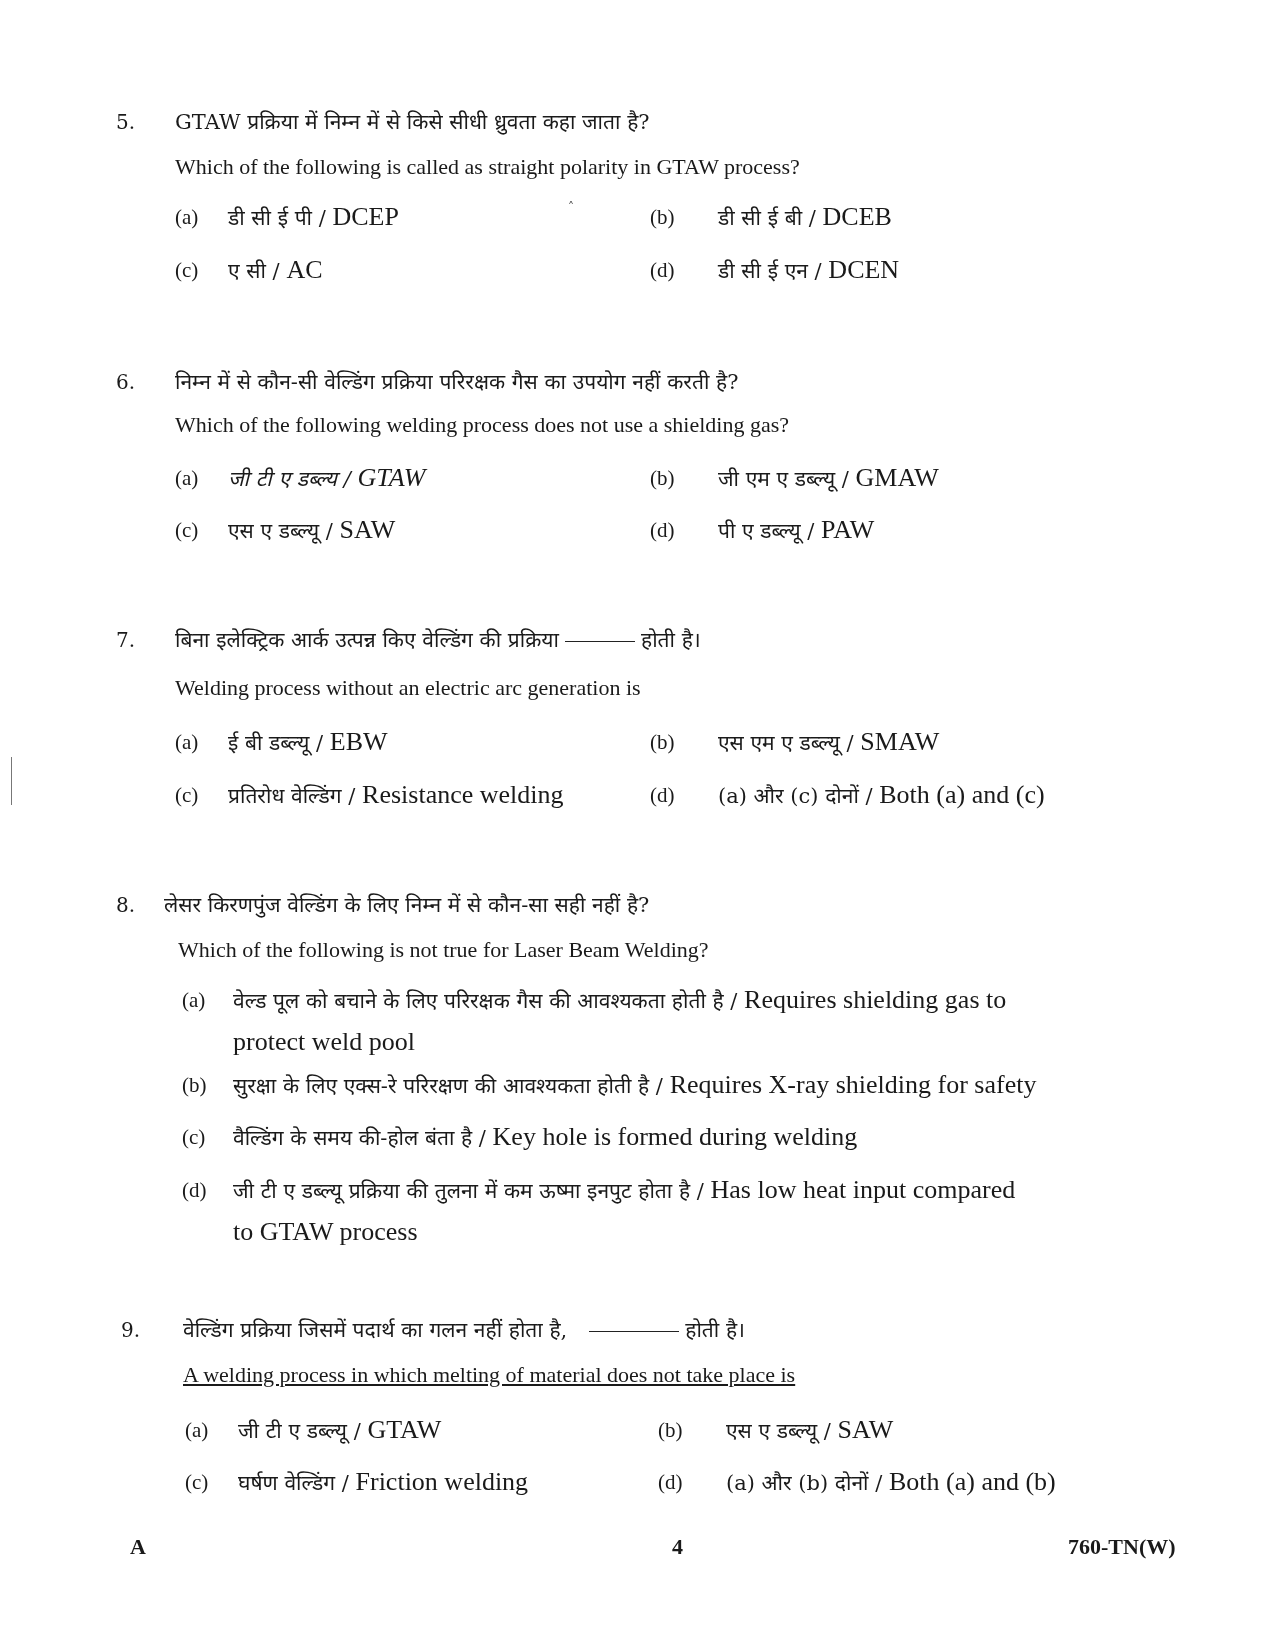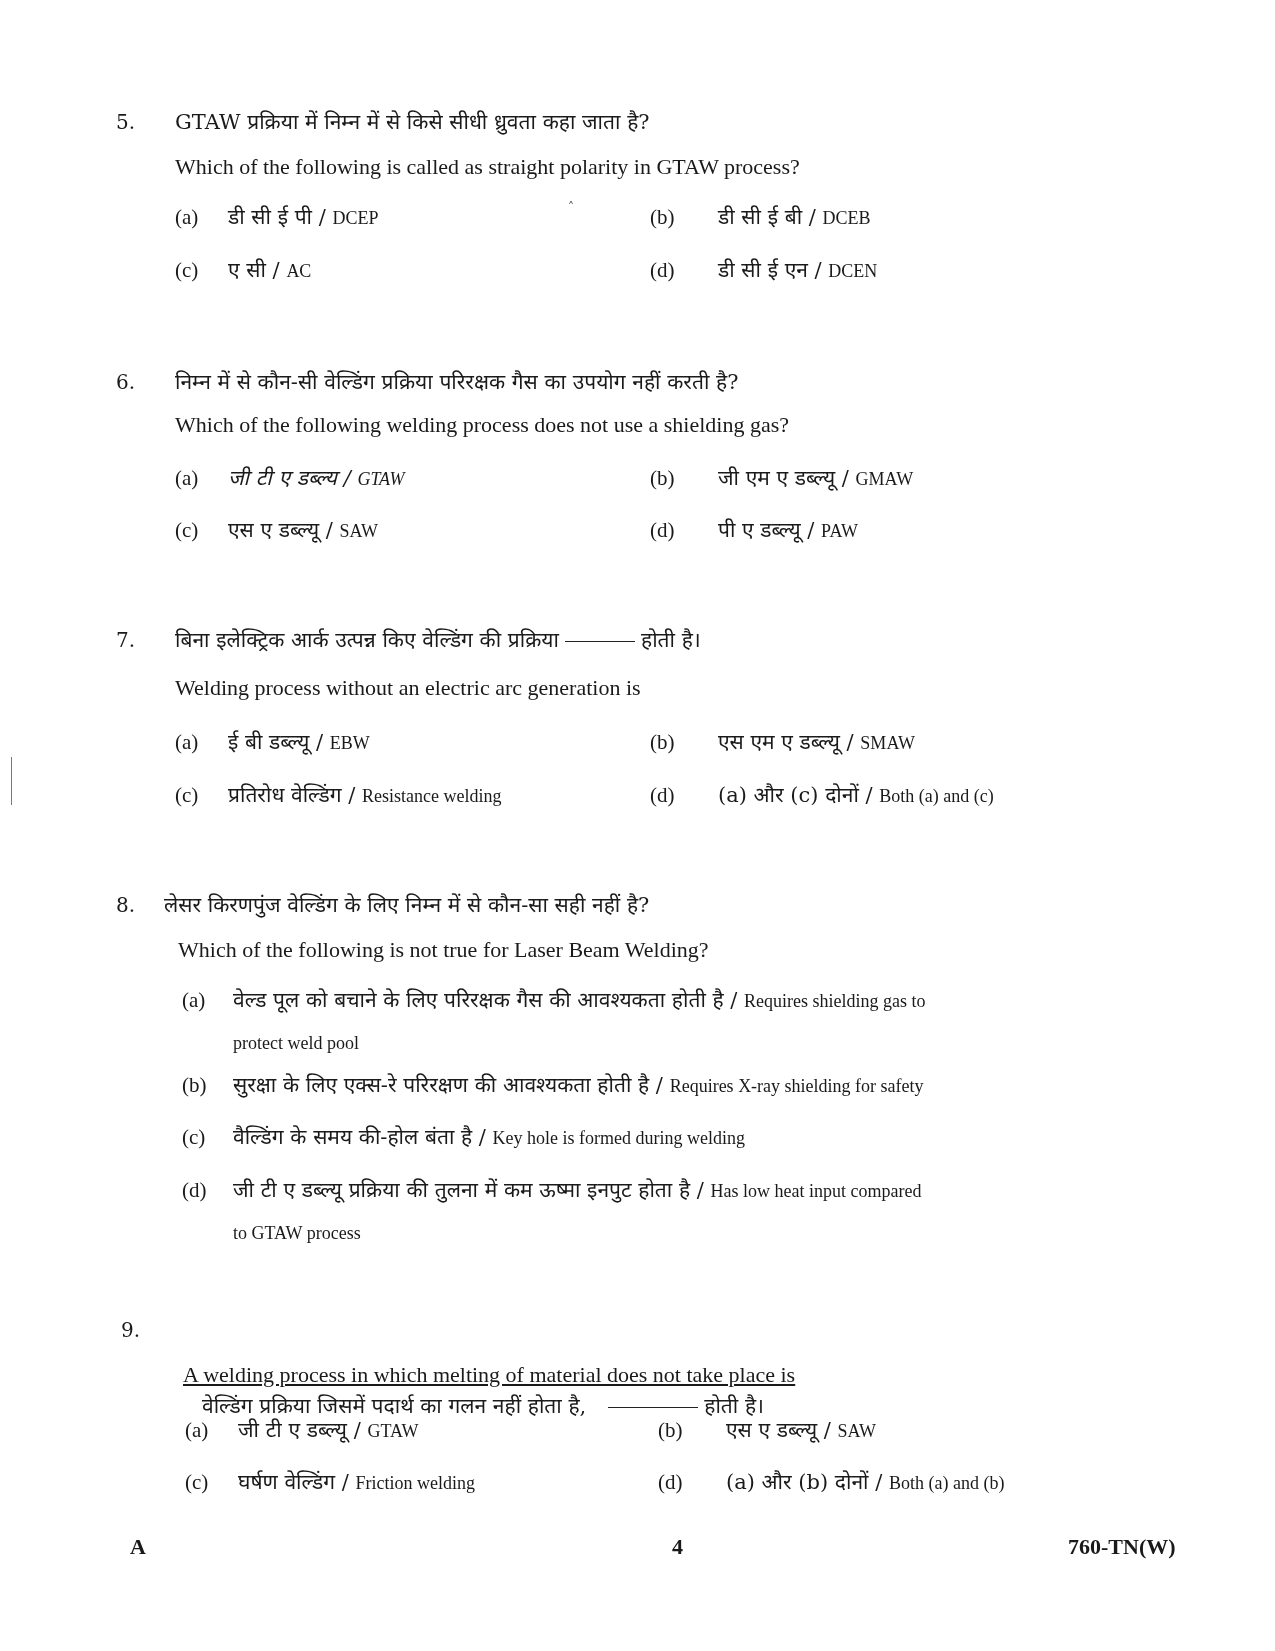--- a/index.html
+++ b/index.html
@@ -7,21 +7,21 @@
       width: 1275px; height: 1651px; position: relative; overflow: hidden;
       font-family: "DejaVu Serif", "Liberation Serif", serif;
       color: #1a1a1a;
     }
     .line { position: absolute; white-space: nowrap; font-size: 21px; line-height: 28px; }
     .qnum { position: absolute; left: 116px; font-size: 20px; line-height: 28px; }
     .q-hi { font-size: 21px; }
     .q-en { font-family: "Liberation Serif", "DejaVu Serif", serif; font-size: 22px; }
     .opt-label { position: absolute; font-family: "Liberation Serif", serif; font-size: 21px; line-height: 28px; }
     .opt-text { position: absolute; white-space: nowrap; font-size: 21px; line-height: 28px; }
-    .opt-text .en { font-family: "Liberation Serif", serif; font-size: 18px; }
+    .opt-text .en { font-family: "Liberation Serif", serif; font-size: 26px; }
     .footer { position: absolute; top: 1534px; font-family: "Liberation Serif", serif; font-weight: bold; font-size: 22px; }
     .margin-mark { position: absolute; left: 11px; top: 757px; width: 1px; height: 48px; background: #777; }
     .blank-line { display: inline-block; width: 70px; border-bottom: 1.5px solid #222; vertical-align: middle; margin: 0 6px; }
     .mark-dot { position: absolute; left: 568px; top: 200px; font-size: 12px; color: #444; }
   </style>
 </head>
 <body>
 
 <div class="margin-mark"></div>
 <div class="mark-dot">˄</div>
@@ -115,21 +115,21 @@
   </div>
   <div>
     <span class="opt-label" style="left:182px; top:1176px;">(d)</span>
     <span class="opt-text" style="left:233px; top:1176px;"><span>जी टी ए डब्ल्यू प्रक्रिया की तुलना में कम ऊष्मा इनपुट होता है /</span> <span class="en">Has low heat input compared</span></span>
     <span class="opt-text" style="left:233px; top:1218px;"><span class="en">to GTAW process</span></span>
   </div>
 </section>
 
 <section>
   <div class="qnum" style="top:1316px; left:121px;">9.</div>
-  <div class="line q-hi" style="left:183px; top:1392px;margin-left:19px;"><span>वेल्डिंग प्रक्रिया जिसमें पदार्थ का गलन नहीं होता है,</span><span class="blank-line" style="width:90px; margin-left:22px;"></span><span>होती है।</span></div>
+  <div class="line q-hi" style="left:183px; top:1316px;"><span>वेल्डिंग प्रक्रिया जिसमें पदार्थ का गलन नहीं होता है,</span><span class="blank-line" style="width:90px; margin-left:22px;"></span><span>होती है।</span></div>
   <div class="line q-en" style="left:183px; top:1361px;text-decoration:underline;">A welding process in which melting of material does not take place is</div>
 
   <div>
     <span class="opt-label" style="left:185px; top:1416px;">(a)</span>
     <span class="opt-text" style="left:238px; top:1416px;"><span>जी टी ए डब्ल्यू /</span> <span class="en">GTAW</span></span>
   </div>
   <div>
     <span class="opt-label" style="left:658px; top:1416px;">(b)</span>
     <span class="opt-text" style="left:726px; top:1416px;"><span>एस ए डब्ल्यू /</span> <span class="en">SAW</span></span>
   </div>

